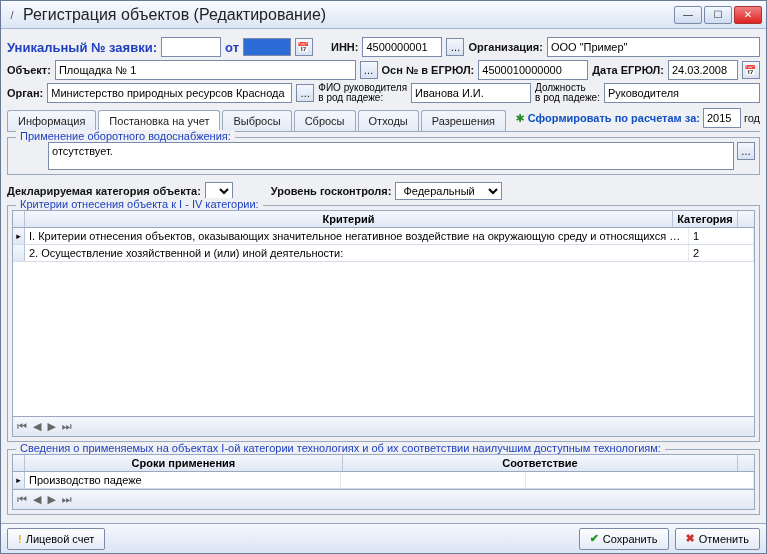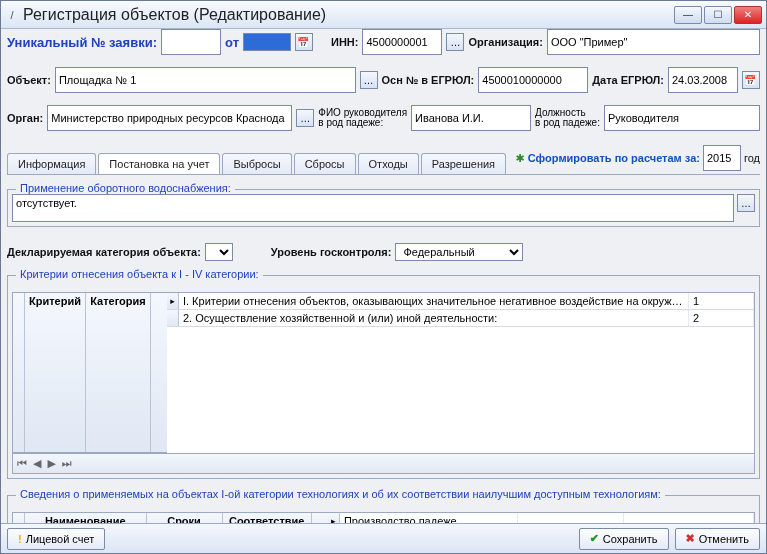--- a/index.html
+++ b/index.html
@@ -4,38 +4,38 @@
 <style>
 * { box-sizing: border-box; margin: 0; padding: 0; }
 body { font-family: Tahoma, Arial, sans-serif; font-size: 11px; background: #d4dce8; width: 767px; height: 554px; overflow: hidden; }
 .window { width: 767px; height: 554px; background: #eef0f4; border: 1px solid #6a7a95; display: flex; flex-direction: column; }
 .titlebar { height: 28px; background: linear-gradient(#f8fbff,#dbe5f4); border-bottom: 1px solid #a9b8d0; display: flex; align-items: center; padding: 0 4px; }
 .titlebar .icon { width: 14px; text-align: center; color: #555; margin-right: 4px; }
 .titlebar .title { flex: 1; color: #222; font-size: 16px; }
 .winbtns { display: flex; gap: 2px; }
 .winbtn { width: 28px; height: 18px; border: 1px solid #7a8aa8; background: linear-gradient(#f4f8ff,#cfdcf0); display: flex; align-items: center; justify-content: center; font-size: 10px; color: #333; border-radius: 2px; cursor: pointer; }
 .winbtn.close { background: linear-gradient(#f08080,#d22); color: #fff; border-color: #a33; }
-.content { flex: 1; padding: 0 6px; display: flex; flex-direction: column; gap: 12px; overflow: hidden; }
+.content { flex: 1; padding: 8px 6px; display: flex; flex-direction: column; gap: 3px; overflow: hidden; justify-content: flex-end; }
 .row { display: flex; align-items: center; gap: 4px; }
 .lbl { white-space: nowrap; color: #111; }
 .lbl.blue { color: #2040c0; font-weight: bold; font-size: 13px; }
 .lbl.bold { font-weight: bold; }
-input[type=text], .value-box, select { height: 26px; border: 1px solid #7a8aa8; background: #fff; padding: 0 3px; font-size: 11px; font-family: inherit; }
+input[type=text], .value-box, select { height: 20px; border: 1px solid #7a8aa8; background: #fff; padding: 0 3px; font-size: 11px; font-family: inherit; }
 .sel { background: #2b6cd6; color: #fff; padding: 0 6px; height: 18px; display: inline-flex; align-items: center; border: 1px solid #7a8aa8; }
 .btn-small { width: 18px; height: 18px; border: 1px solid #7a8aa8; background: linear-gradient(#f4f7fd,#d8e2f2); display: inline-flex; align-items: center; justify-content: center; cursor: pointer; font-size: 10px; }
 .tabs { display: flex; border-bottom: 1px solid #9aa8c0; margin-top: 2px; align-items: flex-end; }
 .tab { padding: 4px 10px; border: 1px solid #9aa8c0; border-bottom: none; background: linear-gradient(#f4f7fd,#e4ebf6); margin-right: 2px; cursor: pointer; border-radius: 3px 3px 0 0; color: #222; }
 .tab.active { background: #fff; position: relative; top: 0; }
 .tabs-right { margin-left: auto; display: flex; align-items: center; gap: 3px; padding-bottom: 3px; }
 .link-btn { color: #1050c0; cursor: pointer; display: flex; align-items: center; gap: 3px; font-weight: bold; }
 .fieldset { border: 1px solid #9aa8c0; padding: 4px; position: relative; margin-top: 2px; }
 .fieldset > .legend { position: absolute; top: -8px; left: 8px; background: #eef0f4; padding: 0 4px; color: #2040c0; font-size: 11px; }
-.textarea-wrap { display: flex; align-items: flex-start; gap: 3px; }
+.textarea-wrap { display: flex; align-items: flex-start; gap: 3px; margin-left: 36px; }
 .textarea { flex: 1; height: 28px; border: 1px solid #7a8aa8; background: #fff; padding: 2px 3px; }
-.grid { border: 1px solid #9aa8c0; background: #fff; display: flex; flex-direction: row; margin-top: 12px; }
+.grid { border: 1px solid #9aa8c0; background: #fff; display: flex; flex-direction: column; }
 .grid-head { display: flex; background: linear-gradient(#f4f7fd,#e0e8f4); border-bottom: 1px solid #9aa8c0; }
 .grid-head .cell { padding: 2px 4px; border-right: 1px solid #b8c4d8; font-weight: bold; text-align: center; }
 .grid-body { flex: 1; overflow: auto; background: #fff; }
 .grid-row { display: flex; border-bottom: 1px solid #d4dce8; }
 .grid-row .cell { padding: 2px 4px; border-right: 1px solid #e4e9f2; overflow: hidden; white-space: nowrap; text-overflow: ellipsis; }
 .row-marker { width: 12px; min-width: 12px; background: linear-gradient(#f4f7fd,#e0e8f4); border-right: 1px solid #b8c4d8; display: flex; align-items: center; justify-content: center; font-size: 9px; }
 .nav-bar { height: 20px; background: linear-gradient(#f4f7fd,#e0e8f4); border: 1px solid #9aa8c0; border-top: none; display: flex; align-items: center; padding: 0 4px; gap: 6px; color: #666; }
 .footer { height: 30px; background: linear-gradient(#f4f7fd,#dbe5f4); border-top: 1px solid #9aa8c0; display: flex; align-items: center; padding: 0 6px; gap: 6px; }
 .btn { height: 22px; padding: 0 10px; border: 1px solid #7a8aa8; background: linear-gradient(#fdfdfe,#e4ebf6); display: inline-flex; align-items: center; gap: 4px; cursor: pointer; border-radius: 2px; }
 .btn .i { font-weight: bold; }
@@ -122,21 +122,21 @@
         <div class="textarea">отсутствует.</div>
         <span class="btn-small">…</span>
       </div>
     </div>
 
     <div class="row" style="margin-top:4px">
       <span class="lbl bold">Декларируемая категория объекта:</span>
       <select style="width:28px"><option>II</option></select>
       <span style="width:30px"></span>
       <span class="lbl bold">Уровень госконтроля:</span>
-      <select style="width:128px"><option>Федеральный</option></select>
+      <select style="width:107px"><option>Федеральный</option></select>
     </div>
 
     <div class="fieldset criteria-area">
       <span class="legend">Критерии отнесения объекта к I - IV категории:</span>
       <div class="grid" style="flex:1">
         <div class="grid-head">
           <div class="row-marker"></div>
           <div class="cell" style="flex:1">Критерий</div>
           <div class="cell" style="width:65px">Категория</div>
           <div style="width:16px;background:linear-gradient(#f4f7fd,#e0e8f4)"></div>
@@ -160,21 +160,20 @@
         <span>▶</span>
         <span>⏭</span>
       </div>
     </div>
 
     <div class="fieldset" style="margin-top:4px">
       <span class="legend">Сведения о применяемых на объектах I-ой категории технологиях и об их соответствии наилучшим доступным технологиям:</span>
       <div class="grid">
         <div class="grid-head">
           <div class="row-marker"></div>
-          <div class="cell" style="flex:1.4">Наименование</div>
           <div class="cell" style="flex:0.8">Сроки применения</div>
           <div class="cell" style="flex:1">Соответствие</div>
           <div style="width:16px;background:linear-gradient(#f4f7fd,#e0e8f4)"></div>
         </div>
         <div class="grid-body" style="height:20px">
           <div class="grid-row">
             <div class="row-marker">▸</div>
             <div class="cell" style="flex:1.4">Производство падеже</div>
             <div class="cell" style="flex:0.8"></div>
             <div class="cell" style="flex:1"></div>

